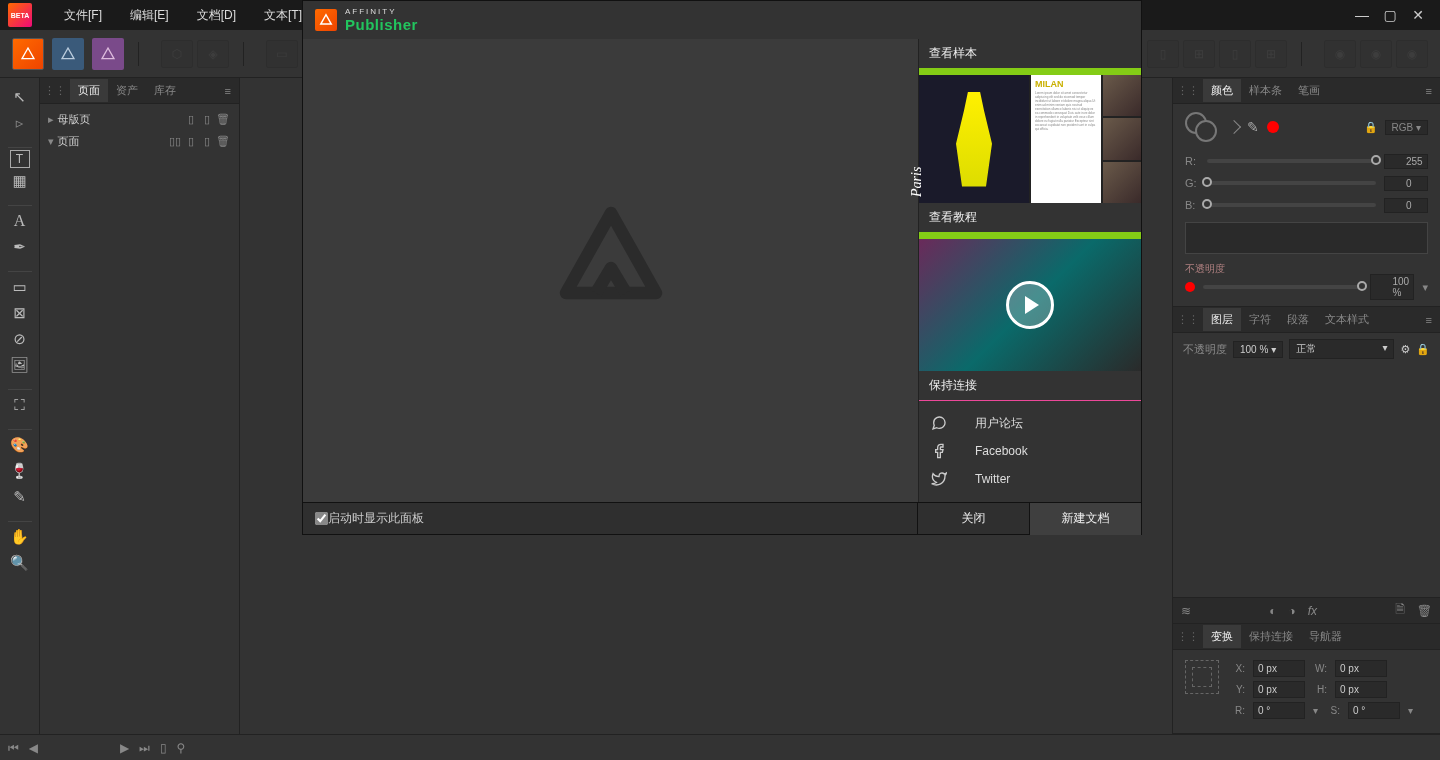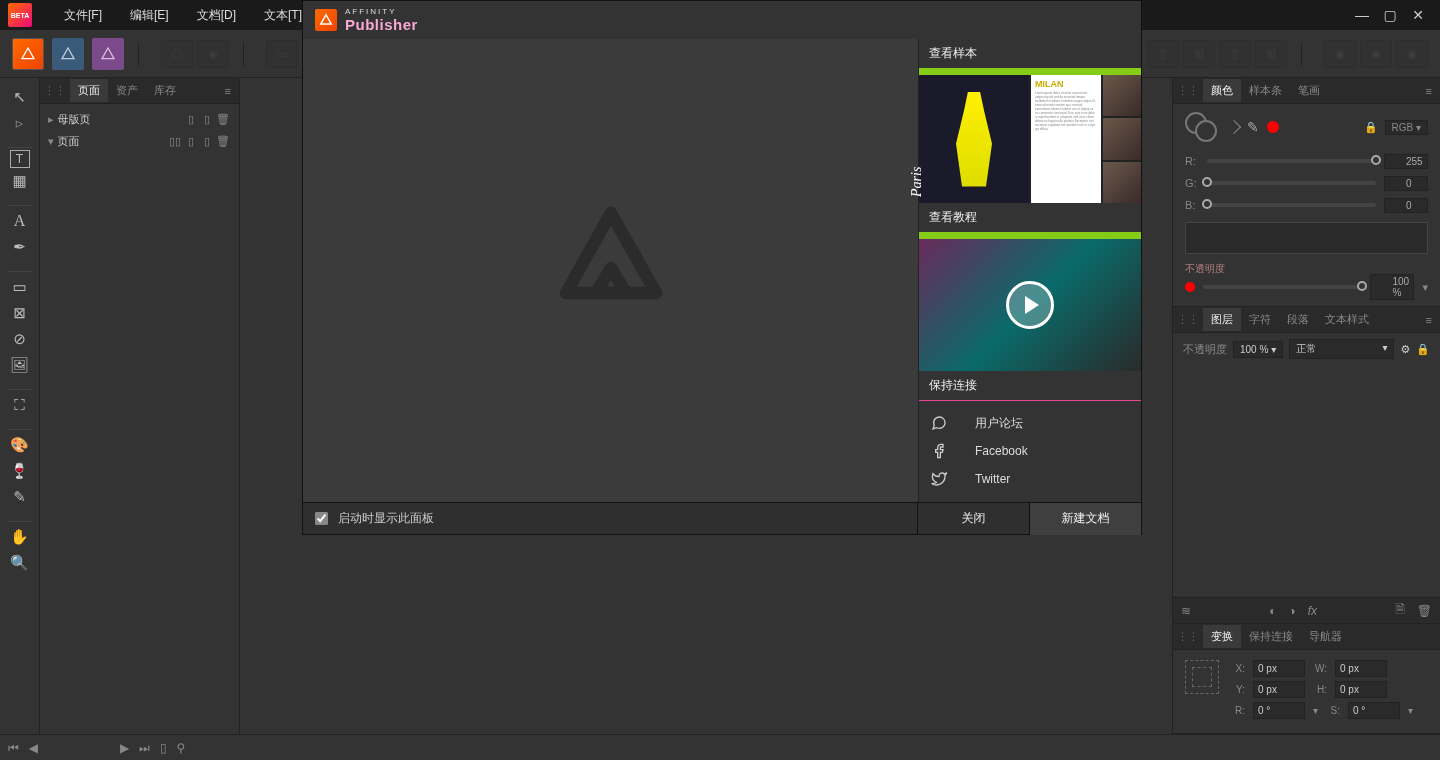--- a/index.html
+++ b/index.html
@@ -39,42 +39,42 @@
 .pages-row .arrow { margin-right:4px; color:#888;}
 .pages-row .spacer { flex:1; }
 .pages-row .ico { width:16px; text-align:center; color:#888;}
 
 .canvas { flex:1; background:#333; position:relative;}
 
 .welcome { position:absolute; left:302px; top:0; width:840px; height:535px; background:#333; border:1px solid #111; display:flex; flex-direction:column;}
 .welcome-header { height:38px; display:flex; align-items:center; padding:0 12px; background:#333;}
 .wh-logo { width:22px; height:22px; background: linear-gradient(135deg,#ff6a00,#ee4400); display:flex; align-items:center; justify-content:center; margin-right:8px; border-radius:2px;}
 .wh-text .small { font-size:8px; letter-spacing:2px; color:#ddd;}
-.wh-text .big { font-size:15px; color:#f9a8d4; font-weight:600; letter-spacing:0.5px;}
+.wh-text .big { font-size:15px; color:#22c55e; font-weight:600; letter-spacing:0.5px;}
 .welcome-body { flex:1; display:flex;}
 .welcome-main { flex:1; background:#3b3b3b; display:flex; align-items:center; justify-content:center; border-right:1px solid #222;}
 .big-a { font-size:110px; color:#2d2d2d; }
 .welcome-side { width:222px; background:#333; display:flex; flex-direction:column;}
 .ws-section-title { padding:6px 10px; font-size:12px; color:#eee; background:#333; border-bottom:7px solid #84cc16;}
 .ws-img { height:128px; display:flex; gap:2px; padding:0; background:#222;}
 .ws-img .imga { flex:0 0 110px; background:linear-gradient(180deg,#1a1a2a 0%, #1a1a2a 100%); position:relative; display:flex; align-items:center; justify-content:center;}
 .ws-img .imga .figure { width:40px; height:95px; background:linear-gradient(180deg,#fff000 0%, #dddd00 100%); clip-path: polygon(35% 0,65% 0,75% 20%,95% 55%,80% 100%,20% 100%,5% 55%,25% 20%);}
 .ws-img .imga .paris { position:absolute; left:6px; bottom:6px; color:#fff; font-size:14px; font-style:italic; transform:rotate(-90deg); transform-origin:left bottom; font-family:cursive;}
 .ws-img .imgb { flex:0 0 70px; background:#fff; padding:4px; font-size:4px; color:#333; overflow:hidden;}
 .ws-img .imgb .milan { color:#c9b000; font-weight:bold; font-size:9px;}
 .ws-img .imgc { flex:1; display:flex; flex-direction:column; gap:2px;}
 .ws-img .imgc div { flex:1; background:linear-gradient(135deg,#6a5a4a,#3a2a2a);}
 .ws-tut { height:132px; background:linear-gradient(135deg,#6a2a5a,#0a6a6a,#2a2a2a); display:flex; align-items:center; justify-content:center; position:relative;}
 .play { width:48px; height:48px; border-radius:50%; background:rgba(255,255,255,0.25); border:3px solid #fff; display:flex; align-items:center; justify-content:center;}
 .play::after { content:""; border-left:14px solid #fff; border-top:9px solid transparent; border-bottom:9px solid transparent; margin-left:4px;}
 .ws-links { padding:8px 0;}
 .ws-link { display:flex; align-items:center; height:28px; padding:0 12px; color:#ddd; cursor:pointer; gap:28px;}
 .ws-link svg { width:16px; height:16px; color:#ccc;}
 .welcome-footer { height:32px; display:flex; align-items:center; background:#2f2f2f; border-top:1px solid #111;}
-.wf-check { display:flex; align-items:center; gap:10px; padding:0 12px; flex:1;}
+.wf-check { display:flex; align-items:center; gap:0; padding:0 12px; flex:1;}
 .wf-check input { accent-color:#888;}
 .wf-btn { width:112px; height:32px; display:flex; align-items:center; justify-content:center; border-left:1px solid #111; cursor:pointer; color:#eee;}
 .wf-btn.primary { background:#3f3f3f;}
 
 .right-panel { width:268px; background:#333; border-left:1px solid #222; display:flex; flex-direction:column;}
 .rp-section { border-bottom:1px solid #222;}
 .color-body { padding:8px 12px; font-size:11px; color:#aaa;}
 .color-top { display:flex; align-items:center; gap:8px; margin-bottom:8px;}
 .color-circles { position:relative; width:36px; height:30px;}
 .color-circles .c1 { position:absolute; width:22px; height:22px; border-radius:50%; border:2px solid #777; left:0; top:0;}

